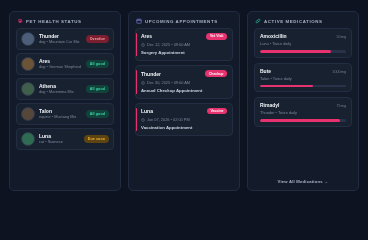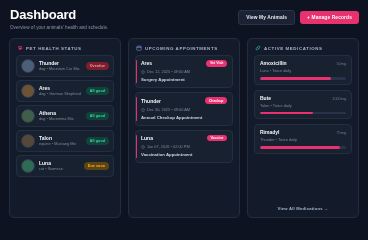--- a/index.html
+++ b/index.html
@@ -102,30 +102,20 @@
   .med-foot { margin-top: auto; padding-top: 5px; display: flex; justify-content: center; }
   .link-all {
     font-size: 4.2px; font-weight: bold; color: #aab4c8; letter-spacing: 0.2px;
   }
 </style>
 </head>
 <body>
 
 <div class="page">
 
-  <div class="header">
-    <div class="title-wrap">
-      <div class="page-title">Dashboard</div>
-      <div class="page-sub">Overview of your animals' health and schedule.</div>
-    </div>
-    <div class="header-actions">
-      <div class="btn btn-ghost">View My Animals</div>
-      <div class="btn btn-primary">+ Manage Records</div>
-    </div>
-  </div>
 
   <div class="columns">
 
     <div class="card">
       <div class="card-head">
         <svg class="hicon" viewBox="0 0 24 24" fill="currentColor">
           <ellipse cx="7" cy="8" rx="2.4" ry="3"></ellipse>
             <ellipse cx="12" cy="6" rx="2.4" ry="3"></ellipse>
           <ellipse cx="17" cy="8" rx="2.4" ry="3"></ellipse>
             <ellipse cx="19.5" cy="13" rx="2.2" ry="2.6"></ellipse>

